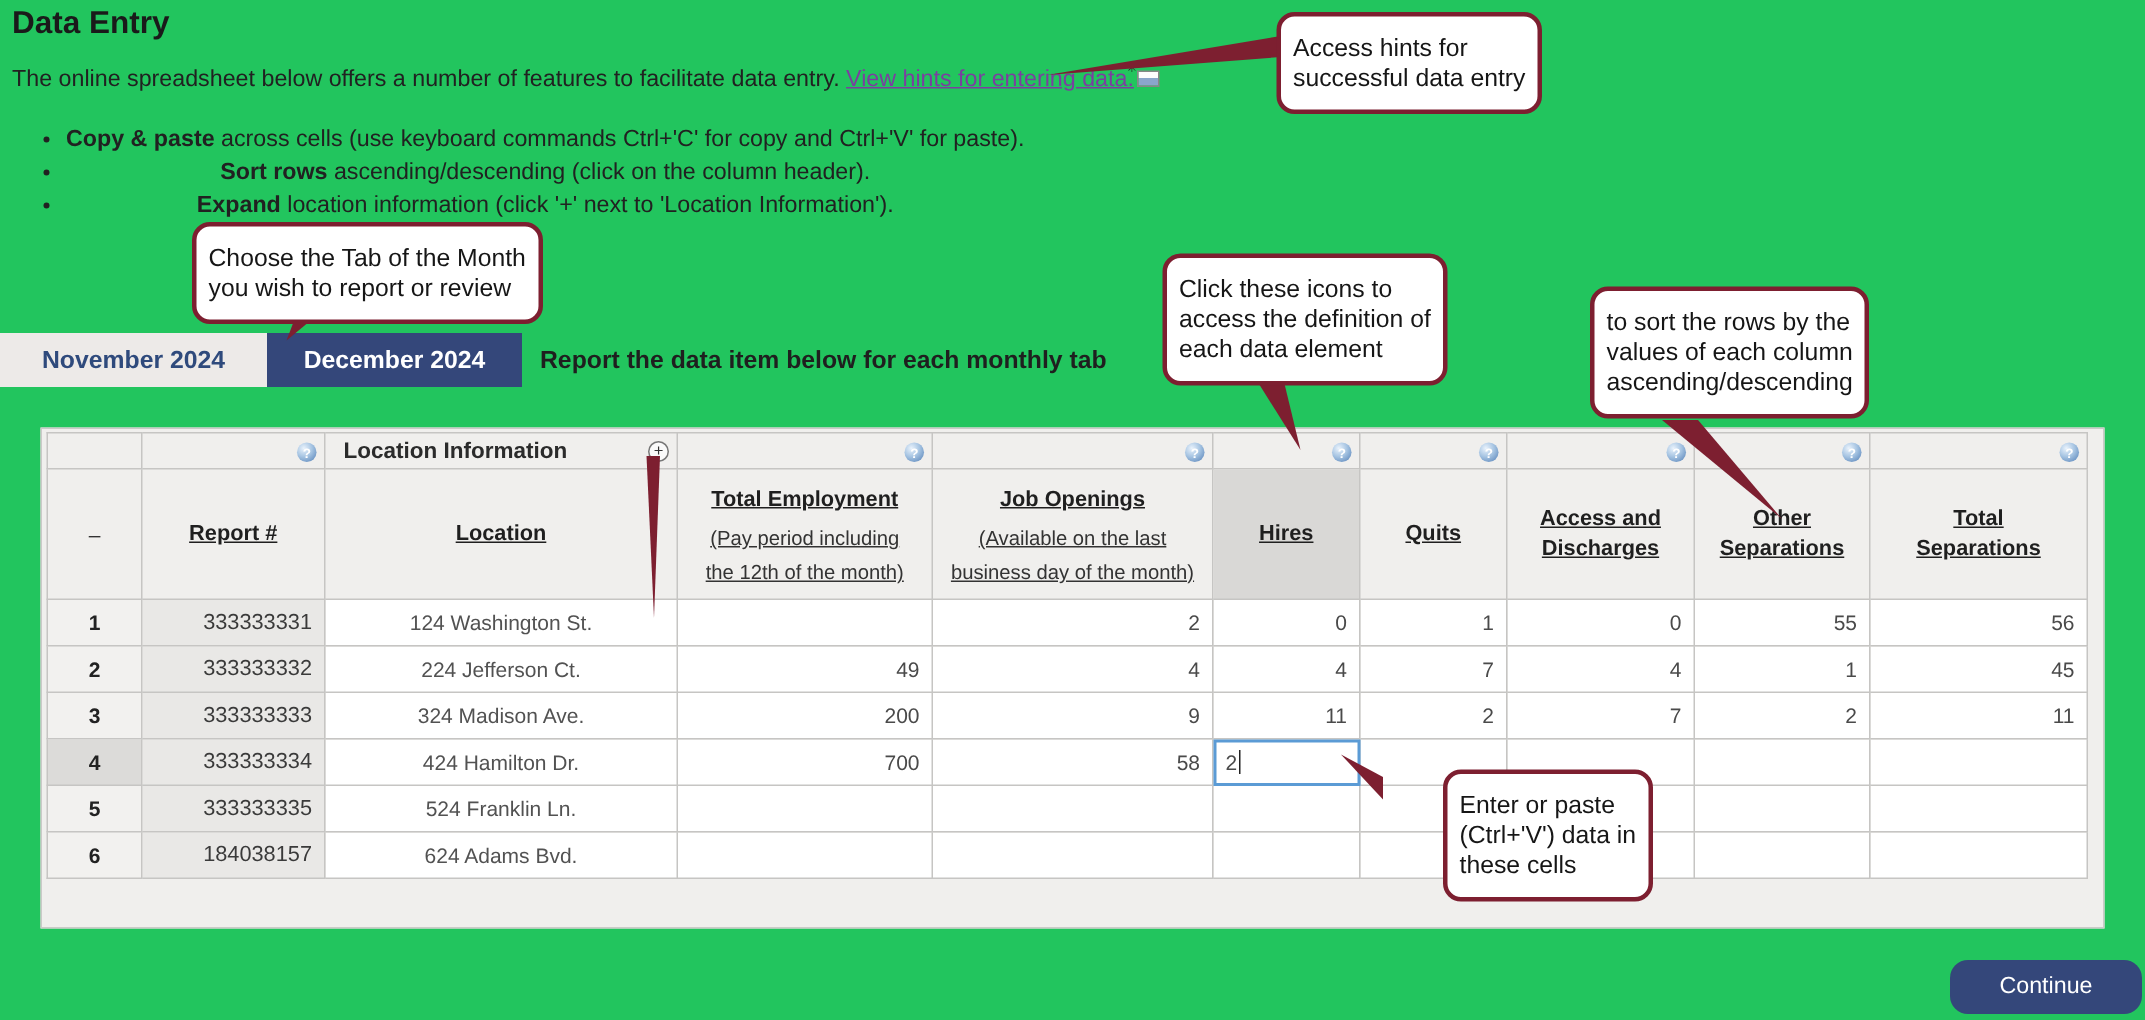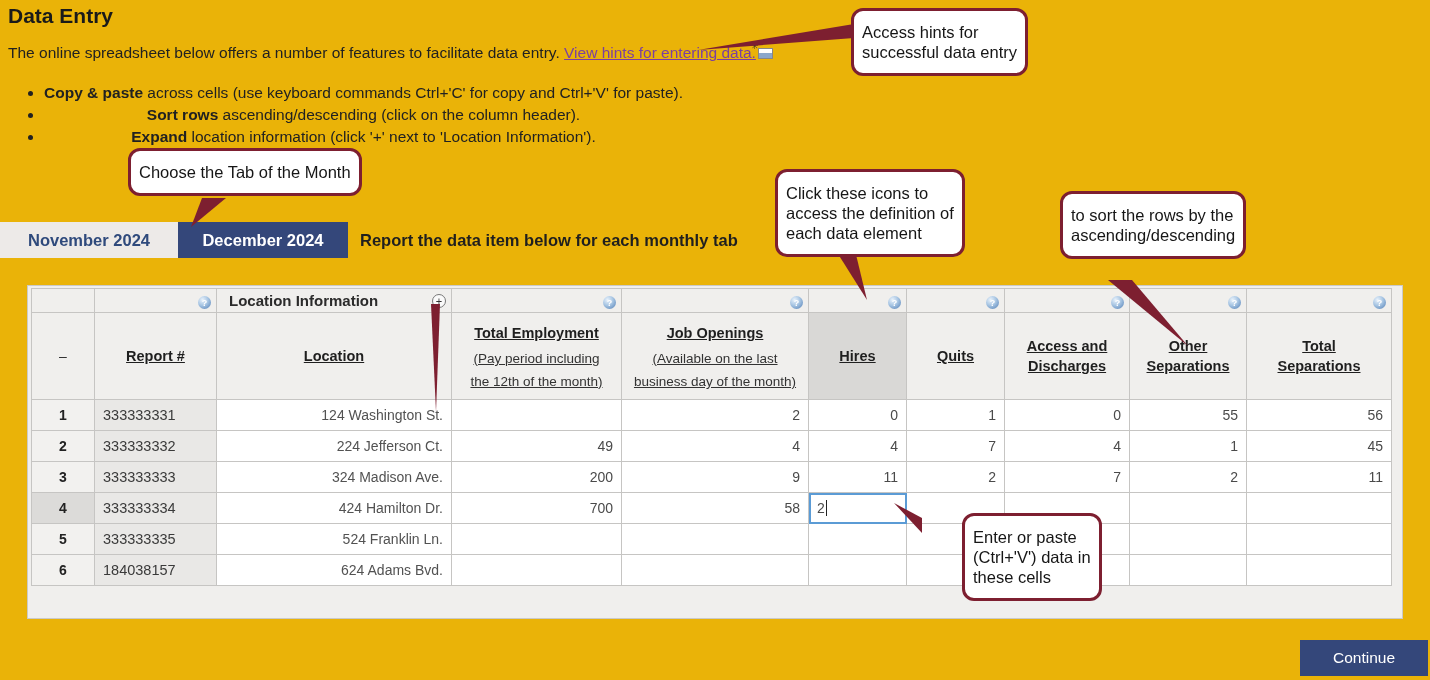--- a/index.html
+++ b/index.html
@@ -1,17 +1,17 @@
 <!DOCTYPE html>
 <html><head>
 <meta charset="utf-8">
 <style>
   * { box-sizing: border-box; margin: 0; padding: 0; }
   body { font-family: "Liberation Sans", "DejaVu Sans", sans-serif; background:#fff; }
-  .canvas { position: relative; width: 1430px; height: 680px; background: #eab308; overflow: hidden; }
+  .canvas { position: relative; width: 1430px; height: 680px; background: #22c55e; overflow: hidden; }
 
   .page-title { position:absolute; left:8px; top:4px; font-size:21px; font-weight:bold; color:#1a1a1a; }
   .intro { position:absolute; left:8px; top:44px; font-size:15.5px; color:#212121; }
   .intro a { color:#7b3fa0; text-decoration:underline; cursor:pointer; }
   .win-icon { display:inline-block; width:15px; height:11px; border:1px solid #878787;
               background:linear-gradient(#fdfdfd 0 4px, #8aa6cb 4px); position:relative; top:1px; margin-left:2px; }
   .win-icon::before { content:"✳"; position:absolute; left:-8px; top:-8px; font-size:9px; color:#222; }
 
   .bullets { position:absolute; left:30px; top:84px; list-style:disc; font-size:15.5px; color:#212121;text-align:center; }
   .bullets li { margin-bottom:4px; margin-left:14px; }
@@ -37,32 +37,32 @@
 
   .hdr th { height:87px; background:#f0efed; vertical-align:middle; text-align:center; cursor:pointer; }
   .hdr th.hl { background:#d9d8d6; }
   .hdr .main { font-weight:bold; text-decoration:underline; font-size:14.5px; color:#1f1f1f; line-height:20px; }
   .hdr .sub { font-weight:normal; text-decoration:underline; font-size:13.5px; color:#333; margin-top:8px; line-height:15px; }
   .hdr th.dash-cell { font-weight:normal; color:#333; font-size:14px; cursor:default; }
 
   .grid td { height:31px; background:#fff; padding:0 8px; text-align:right; font-size:14px; color:#4a4a4a; }
   td.rownum { background:#f2f1ef; text-align:center; font-weight:bold; color:#222; padding:0; font-size:14px; }
   tr.active-row td.rownum { background:#dcdbd9; }
-  td.report { background:#e9e8e6; text-align:left; color:#3a3a3a; font-size:14.5px; }
-  td.loc { text-align:right; color:#525252; }
+  td.report { background:#e9e8e6; text-align:right; color:#3a3a3a; font-size:14.5px; }
+  td.loc { text-align:center; color:#525252; }
   td.active-cell { outline:2px solid #5b9bd5; outline-offset:-2px; text-align:left; }
   .caret { display:inline-block; width:1px; height:16px; background:#222; vertical-align:text-bottom; margin-left:1px; }
 
   .callout { position:absolute; background:#fff; border:3.5px solid #7d1f30; border-radius:12px;
              padding:11px 8px; font-weight:normal; font-size:16.5px; line-height:20px; color:#161616; z-index:6; }
   .callout div { white-space:nowrap; }
   #tails { position:absolute; left:0; top:0; width:1430px; height:680px; pointer-events:none; z-index:5; }
 
   .continue-btn { position:absolute; left:1300px; top:640px; width:128px; height:36px; background:#34477a;
-                  color:#fff; font-size:15.5px; border:none; border-radius:0; font-family:inherit; cursor:pointer; }
+                  color:#fff; font-size:15.5px; border:none; border-radius:12px; font-family:inherit; cursor:pointer; }
 </style>
 </head>
 <body>
 
 <div class="canvas">
 
   <div class="page-title">Data Entry</div>
 
   <p class="intro">
     <span>The online spreadsheet below offers a number of features to facilitate data entry.</span>
@@ -236,30 +236,32 @@
     <polygon points="922,518 922,533 894,503" fill="#7d1f30"></polygon>
   </svg>
 
   <div class="callout" style="left:851px; top:8px;">
     <div>Access hints for</div>
     <div>successful data entry</div>
   </div>
 
   <div class="callout" style="left:128px; top:148px;">
     <div>Choose the Tab of the Month</div>
+    <div>you wish to report or review</div>
   </div>
 
   <div class="callout" style="left:775px; top:169px;">
     <div>Click these icons to</div>
     <div>access the definition of</div>
     <div>each data element</div>
   </div>
 
   <div class="callout" style="left:1060px; top:191px;">
     <div>to sort the rows by the</div>
+    <div>values of each column</div>
     <div>ascending/descending</div>
   </div>
 
 
   <div class="callout" style="left:920px; top:513px;margin-left:42px;">
     <div>Enter  or paste</div>
     <div>(Ctrl+'V') data in</div>
     <div>these cells</div>
   </div>
 

